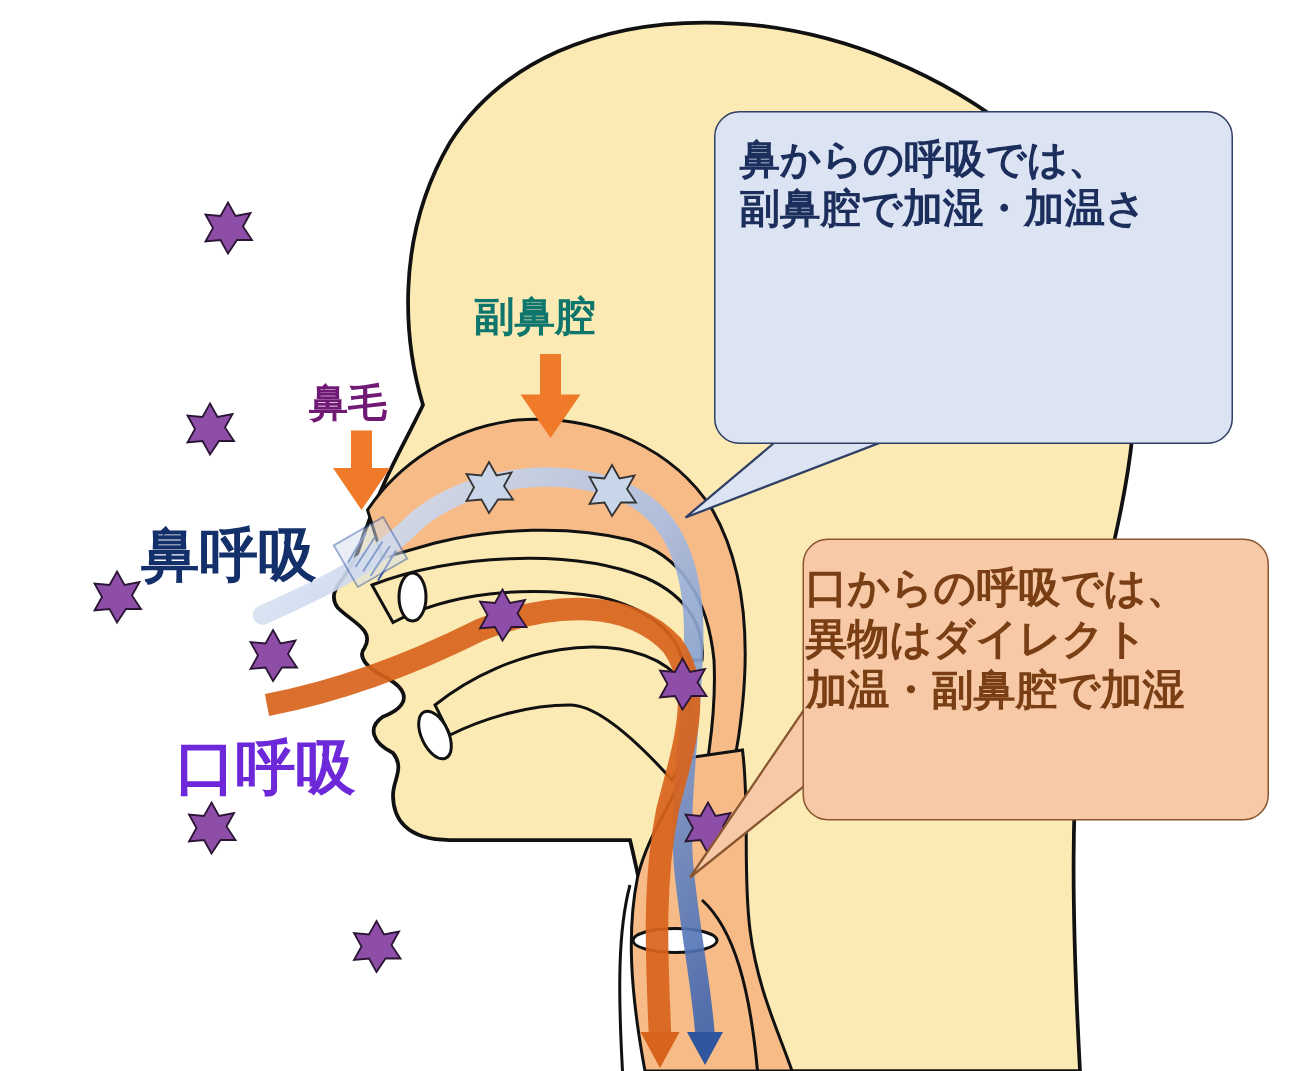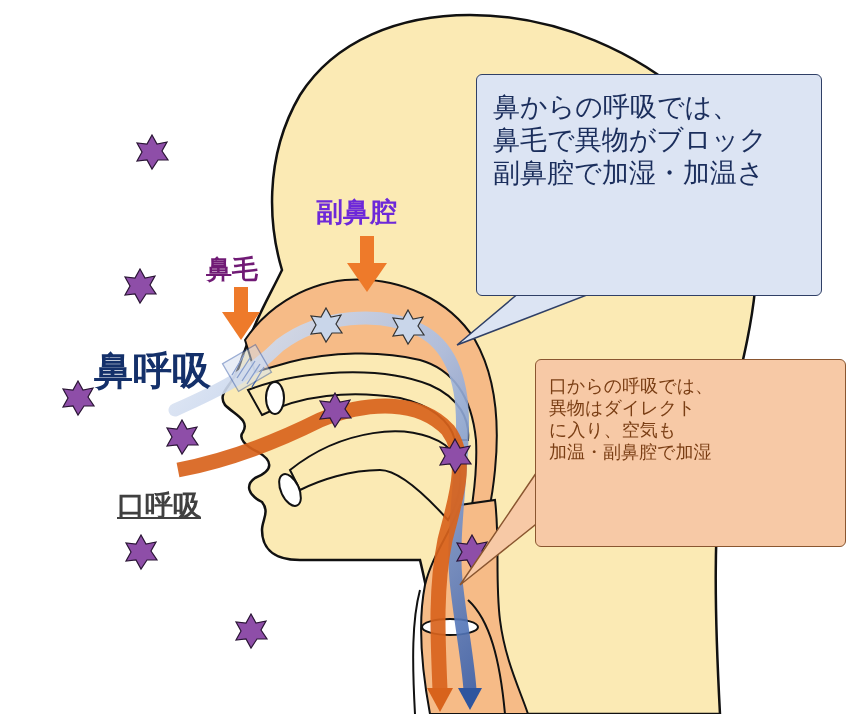--- a/index.html
+++ b/index.html
@@ -1,30 +1,30 @@
 <!DOCTYPE html>
 <html><head>
 <meta charset="utf-8">
 <style>
   html, body { margin:0; padding:0; background:#ffffff; }
   body { width:865px; height:714px; position:relative; overflow:hidden;
          font-family:"DejaVu Sans", sans-serif; }
   svg.scene { position:absolute; left:0; top:0; }
   .label { position:absolute; font-weight:bold; white-space:nowrap; line-height:1; }
-  .bubble { position:absolute; border-radius:6px; box-sizing:border-box;
-            font-weight:normal; line-height:1.22; }
+  .bubble { position:absolute; border-radius:17px; box-sizing:border-box;
+            font-weight:bold; line-height:1.22; }
   .bubble .line { display:block; white-space:nowrap; }
   #nose-bubble { left:476px; top:74px; width:346px; height:222px; background:#dce4f3;
                  border:1.5px solid #2f3f66; color:#1b2e5c; font-size:27px; padding:16px 0 0 16px; }
   #mouth-bubble { left:535px; top:359px; width:311px; height:188px; background:#f7c9a6;
-                  border:1.5px solid #8a5630; color:#7a3e14; font-size:18px; padding:15px 0 0 13px; }
+                  border:1.5px solid #8a5630; color:#7a3e14; font-size:28px; padding:15px 0 0 1px; }
   #label-nasal-breath { left:94px; top:351px; font-size:39px; color:#14306a; }
-  #label-mouth-breath { left:117px; top:492px; font-size:28px; color:#404040;text-decoration:underline; }
+  #label-mouth-breath { left:117px; top:492px; font-size:40px; color:#6d28d9; }
   #label-nose-hair { left:206px; top:256px; font-size:26px; color:#701a75; }
-  #label-sinus { left:316px; top:198px; font-size:27px; color:#6d28d9; }
+  #label-sinus { left:316px; top:198px; font-size:27px; color:#0f766e; }
 </style>
 </head>
 <body>
 
 <svg class="scene" width="865" height="714" viewBox="0 0 865 714">
   <defs>
     <linearGradient id="nasalGrad" x1="0" y1="0" x2="1" y2="1">
       <stop offset="0" stop-color="#e4ebf6"></stop>
       <stop offset="0.5" stop-color="#a9bde2"></stop>
       <stop offset="1" stop-color="#3d63ad"></stop>
@@ -125,22 +125,20 @@
   <polygon points="545,460 460,585 560,505" fill="#f7c9a6" stroke="#8a5630" stroke-width="1.5"></polygon>
 </svg>
 
 <div class="label" id="label-sinus">副鼻腔</div>
 <div class="label" id="label-nose-hair">鼻毛</div>
 <div class="label" id="label-nasal-breath">鼻呼吸</div>
 <div class="label" id="label-mouth-breath">口呼吸</div>
 
 <div class="bubble" id="nose-bubble">
   <span class="line">鼻からの呼吸では、</span>
-  <span class="line">鼻毛で異物がブロック</span>
   <span class="line">副鼻腔で加湿・加温さ</span>
 </div>
 
 <div class="bubble" id="mouth-bubble">
   <span class="line">口からの呼吸では、</span>
   <span class="line">異物はダイレクト</span>
-  <span class="line">に入り、空気も</span>
   <span class="line">加温・副鼻腔で加湿</span>
 </div>
 
 </body></html>

